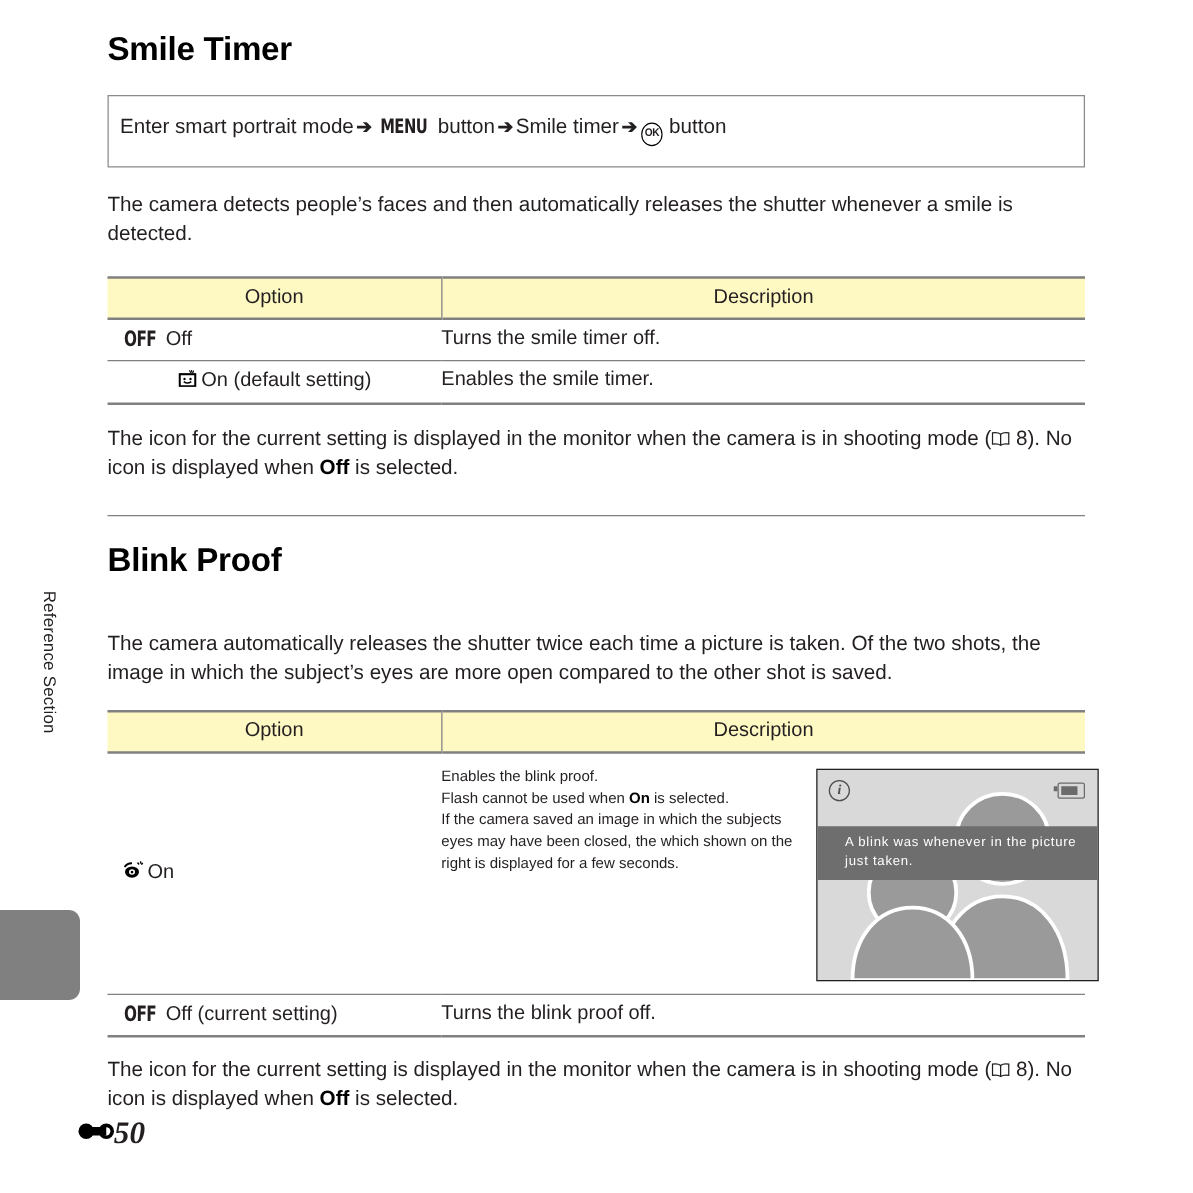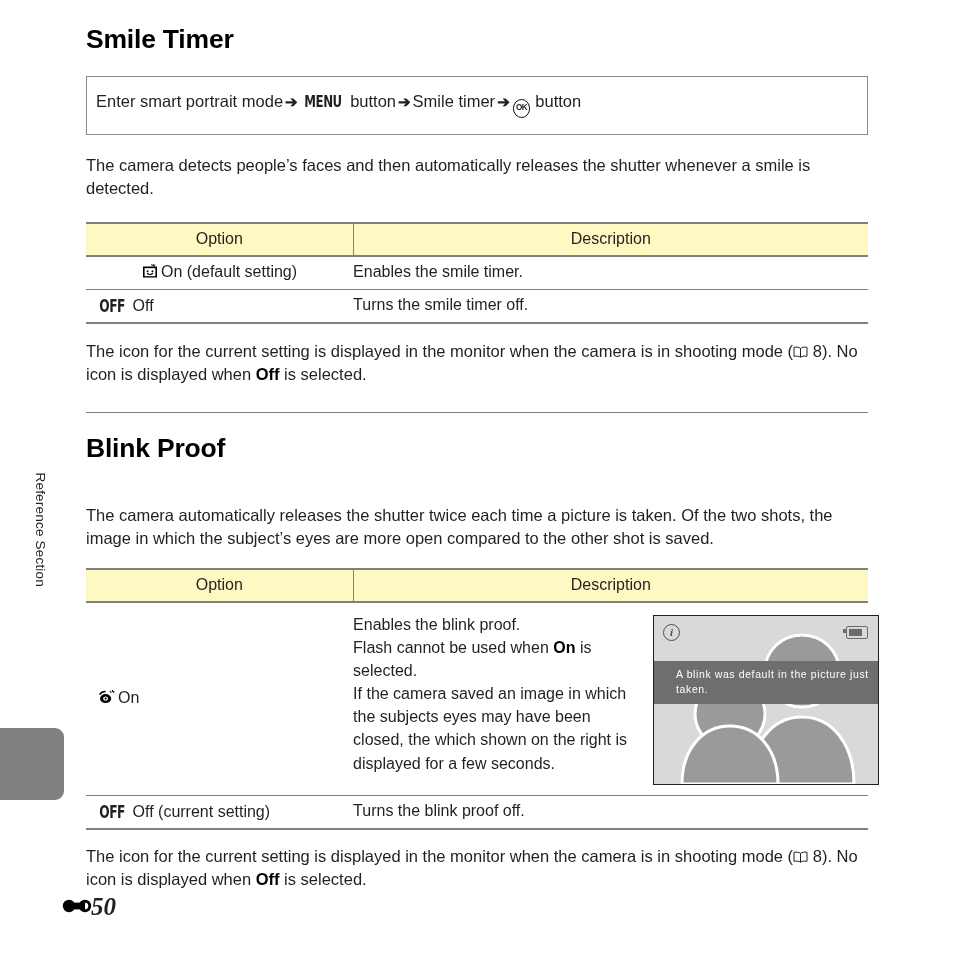--- a/index.html
+++ b/index.html
@@ -182,21 +182,21 @@
     margin-right: 3px;
   }
 
   
   .desc-flex {
     display: flex;
     align-items: flex-start;
     gap: 10px;
   }
   .desc-text {
-    font-size: 16px;
+    font-size: 12px;
     line-height: 1.45;
     flex: 0 0 auto;
     width: 290px;
     padding-top: 1px;
   }
 
   
   .monitor {
     position: relative;
     width: 224px;
@@ -285,40 +285,40 @@
 
     <div style="height:21px"></div>
     <table class="opt">
       <thead>
         <tr>
           <th class="col-opt">Option</th>
           <th class="col-desc">Description</th>
         </tr>
       </thead>
       <tbody>
+        <tr>
+          <td class="cell-opt" style="text-align:left; padding-left:10px;">
+            <span class="off-glyph">OFF</span> <span>Off</span>
+          </td>
+          <td class="cell-desc">Turns the smile timer off.</td>
+        </tr>
         <tr>
           <td class="cell-opt">
             <span class="smile-icon">
               <svg width="16" height="16" viewBox="0 0 16 16">
                 <rect x="1" y="3.5" width="14" height="11" fill="#000"></rect>
                 <rect x="2.6" y="5.2" width="10.8" height="8" fill="#fff"></rect>
                 <circle cx="5.6" cy="8.2" r="0.95" fill="#000"></circle>
                 <circle cx="10.4" cy="8.2" r="0.95" fill="#000"></circle>
                 <path d="M5 10.3 Q8 12.6 11 10.3" stroke="#000" stroke-width="1.1" fill="none"></path>
                 <path d="M9.6 1.2 l0.9 2.0 M11.3 1.0 l0.1 2.1 M12.9 1.5 l-0.7 1.9" stroke="#000" stroke-width="0.9"></path>
               </svg>
             </span><span>On (default setting)</span>
           </td>
           <td class="cell-desc">Enables the smile timer.</td>
-        </tr>
-        <tr>
-          <td class="cell-opt" style="text-align:left; padding-left:10px;">
-            <span class="off-glyph">OFF</span> <span>Off</span>
-          </td>
-          <td class="cell-desc">Turns the smile timer off.</td>
         </tr>
       </tbody>
     </table>
 
     <div style="height:16px"></div>
     <p class="body">
       <span>The icon for the current setting is displayed in the monitor when the camera is in shooting mode (</span><span class="book-glyph"><svg width="15" height="12" viewBox="0 0 15 12">
             <path d="M7.5 2.4 C6 1.1 3.4 0.9 1 1.3 L1 10.3 C3.4 9.9 6 10.1 7.5 11.2 C9 10.1 11.6 9.9 14 10.3 L14 1.3 C11.6 0.9 9 1.1 7.5 2.4 Z" fill="none" stroke="#231f20" stroke-width="1"></path>
             <line x1="7.5" y1="2.4" x2="7.5" y2="11.2" stroke="#231f20" stroke-width="1"></line>
           </svg></span> <span>8</span><span>). No icon is displayed when </span><span class="bold">Off</span><span> is selected.</span>
@@ -366,21 +366,21 @@
 
               <div class="monitor">
                 <svg class="people" viewBox="0 0 224 168" preserveAspectRatio="none">
                   <ellipse cx="148" cy="55" rx="37" ry="36" fill="#9a9a9a" stroke="#ffffff" stroke-width="3"></ellipse>
                   <path d="M96 168 C96 128 118 101 148 101 C178 101 200 128 200 168 Z" fill="#9a9a9a" stroke="#ffffff" stroke-width="3"></path>
                   <ellipse cx="76" cy="98" rx="35" ry="34" fill="#9a9a9a" stroke="#ffffff" stroke-width="3"></ellipse>
                   <path d="M28 168 C28 134 48 110 76 110 C104 110 124 134 124 168 Z" fill="#9a9a9a" stroke="#ffffff" stroke-width="3"></path>
                 </svg>
                 <div class="mon-info">i</div>
                 <div class="mon-batt"></div>
-                <div class="mon-banner">A blink was default in the picture just taken.</div>
+                <div class="mon-banner">A blink was whenever in the picture just taken.</div>
               </div>
             </div>
           </td>
         </tr>
         <tr>
           <td class="cell-opt" style="text-align:left; padding-left:10px;">
             <span class="off-glyph">OFF</span> <span>Off (current setting)</span>
           </td>
           <td class="cell-desc">Turns the blink proof off.</td>
         </tr>

